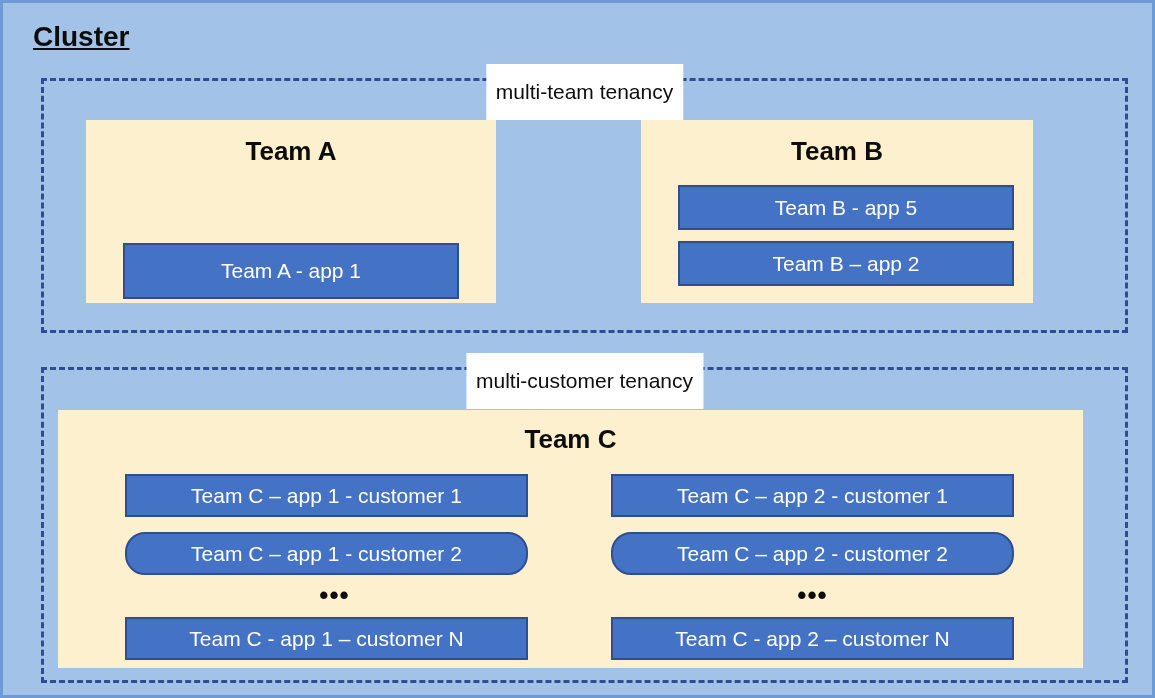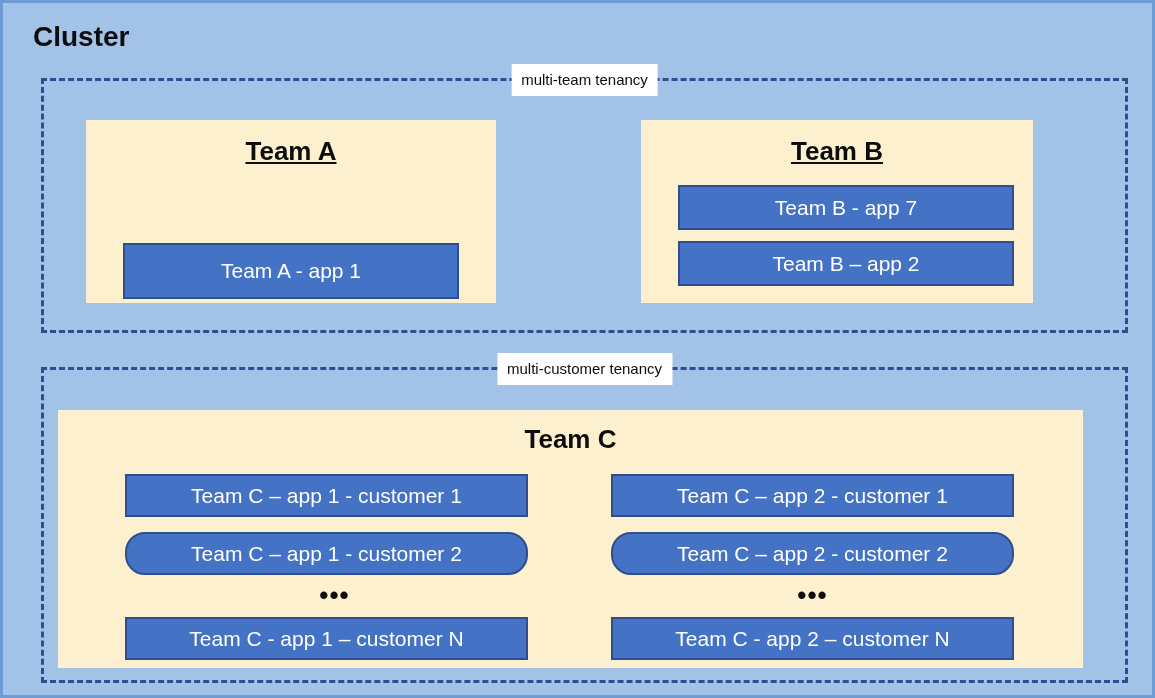--- a/index.html
+++ b/index.html
@@ -24,20 +24,21 @@
   
   .cluster-title {
     position: absolute;
     left: 30px;
     top: 18px;
     font-size: 28px;
     font-weight: bold;
     color: #0d0d0d;
     letter-spacing: 0px;
     white-space: nowrap;
+    text-decoration: underline;
   }
 
   
   .tenancy-group {
     position: absolute;
     border: 3px dashed #2E4E8F;
     box-sizing: border-box;
     background: transparent;
   }
   #group-multi-team {
@@ -53,24 +54,24 @@
     height: 316px;
   }
 
   .tenancy-label {
     position: absolute;
     top: -17px;
     left: 50%;
     transform: translateX(-50%);
     background: #ffffff;
     color: #0d0d0d;
-    font-size: 15px;
+    font-size: 21px;
     line-height: 32px;
     height: 32px;
-    padding: 0 10px;
+    padding: 12px 10px;
     white-space: nowrap;
   }
 
   
   .team-box {
     position: absolute;
     background: #FDF0CE;
     box-sizing: border-box;
   }
   #team-a-box {
@@ -96,21 +97,21 @@
     position: absolute;
     left: 0;
     right: 0;
     text-align: center;
     font-size: 26px;
     font-weight: bold;
     color: #0d0d0d;
     white-space: nowrap;
   }
   #team-a-box .team-title,
-  #team-b-box .team-title { top: 16px; text-decoration: underline; }
+  #team-b-box .team-title { top: 16px; }
   #team-c-box .team-title { top: 14px; }
 
   
   .app-box {
     position: absolute;
     background: #4472C4;
     border: 2px solid #2E4E8F;
     box-sizing: border-box;
     color: #ffffff;
     font-size: 21px;
@@ -176,21 +177,21 @@
     <div class="tenancy-label">multi-team tenancy</div>
   </div>
 
   <div id="team-a-box" class="team-box">
     <div class="team-title">Team A</div>
     <div id="app-a1" class="app-box">Team A - app 1</div>
   </div>
 
   <div id="team-b-box" class="team-box">
     <div class="team-title">Team B</div>
-    <div id="app-b1" class="app-box">Team B - app 7</div>
+    <div id="app-b1" class="app-box">Team B - app 5</div>
     <div id="app-b2" class="app-box">Team B – app 2</div>
   </div>
 
   <div id="group-multi-customer" class="tenancy-group">
     <div class="tenancy-label">multi-customer tenancy</div>
   </div>
 
   <div id="team-c-box" class="team-box">
     <div class="team-title">Team C</div>
 

